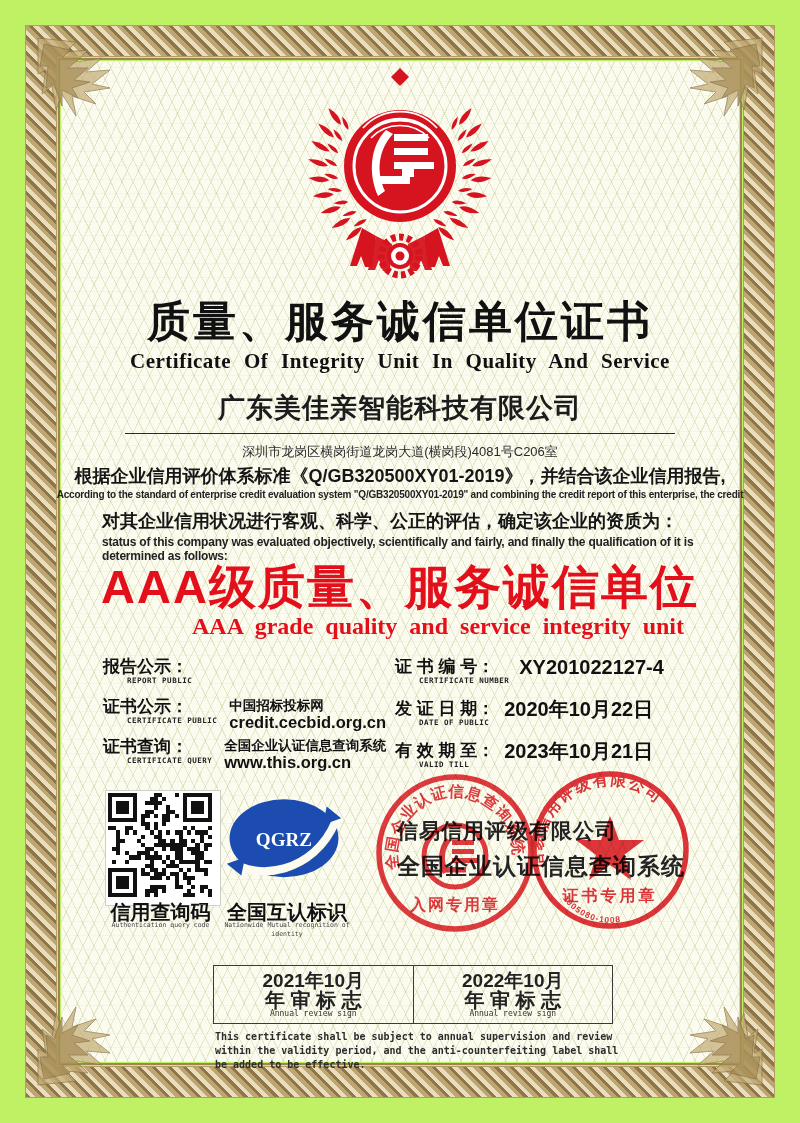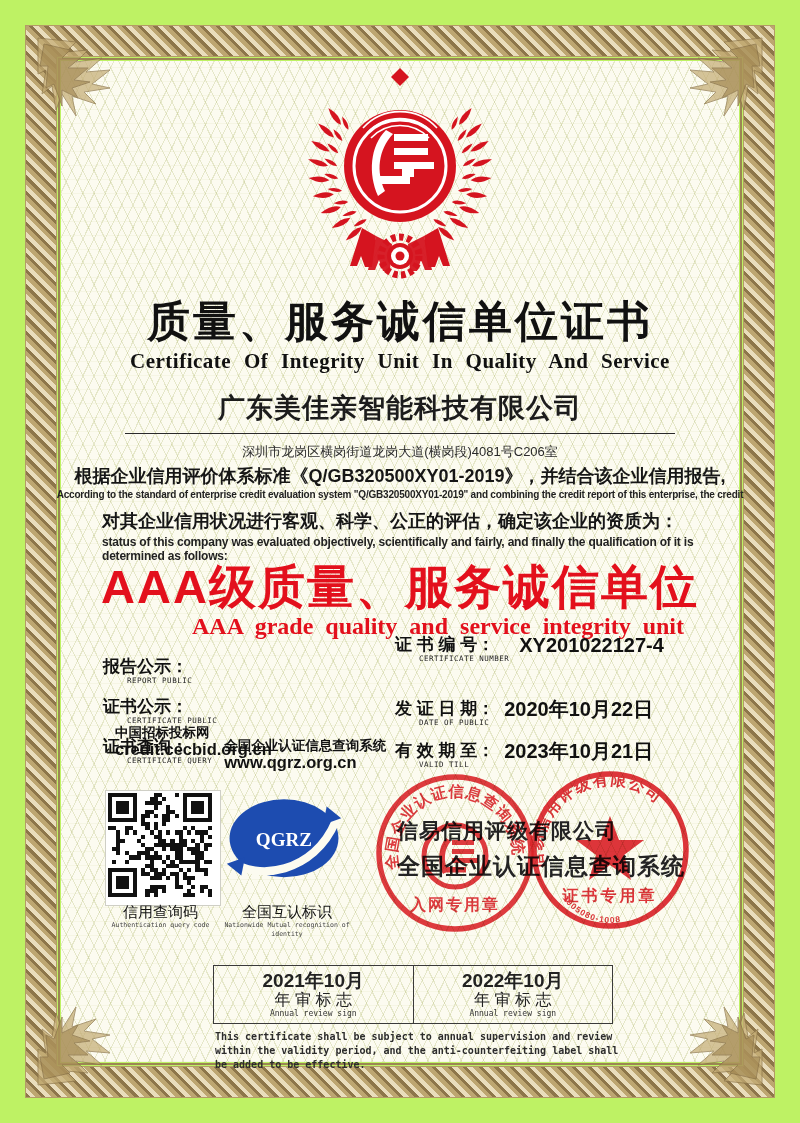--- a/index.html
+++ b/index.html
@@ -33,42 +33,42 @@
   .intro1-en{top:489px;font-size:10px;font-weight:bold;color:#222;letter-spacing:-.2px;}
   .intro2-zh{top:509px;left:102px;width:640px;font-size:18px;font-weight:bold;color:#161616;text-align:left;}
   .intro2-en{top:535px;left:102px;width:640px;font-size:12px;font-weight:bold;color:#222;text-align:left;letter-spacing:-.2px;}
   .award-zh{top:556px;font-size:47px;font-weight:900;color:#e3101c;letter-spacing:2px;}
   .award-en{top:613px;font-family:"Liberation Serif",serif;font-size:24px;font-weight:bold;color:#e3101c;word-spacing:6px;padding-left:38px;}
 
   
   .inforow{position:absolute;display:flex;align-items:flex-start;}
   .lab{white-space:nowrap;}
   .lab .zh{font-size:17px;font-weight:bold;color:#111;line-height:18px;}
-  .lab .en{font-family:"DejaVu Sans Mono",monospace;font-size:7.5px;font-weight:normal;color:#222;letter-spacing:.5px;line-height:9px;padding-left:24px;}
+  .lab .en{font-family:"DejaVu Sans Mono",monospace;font-size:7.5px;font-weight:bold;color:#222;letter-spacing:.5px;line-height:9px;padding-left:24px;}
   .val{margin-left:12px;}
   .val .zh{font-size:13.5px;font-weight:bold;color:#111;line-height:15px;}
   .val .en{font-size:16.5px;font-weight:bold;color:#111;line-height:19px;}
   .rval{margin-left:10px;font-size:20px;font-weight:bold;color:#111;line-height:18px;}
 
   
   .qrbox{position:absolute;left:105px;top:790px;width:110px;height:110px;background:#fff;border:1px solid #cfcfc6;padding:2px;}
-  .badge-label-zh{font-size:15px;font-weight:normal;color:#111;line-height:18px;}
+  .badge-label-zh{font-size:20px;font-weight:bold;color:#111;line-height:18px;}
   .badge-label-en{font-family:"DejaVu Sans Mono",monospace;font-size:6.5px;color:#444;line-height:9px;}
   .qrlabels{left:78px;top:903px;width:165px;text-align:center;}
   .qgrzlabels{left:212px;top:903px;width:150px;text-align:center;}
   .stamp-bg-text1{left:397px;top:817px;font-size:21px;font-weight:600;color:#232323;z-index:1;letter-spacing:1px;}
   .stamp-bg-text2{left:397px;top:851px;font-size:23px;font-weight:600;color:#232323;z-index:1;letter-spacing:1px;}
   .stamps{left:370px;top:768px;z-index:2;mix-blend-mode:multiply;}
 
   
   .revtable{position:absolute;left:213px;top:965px;width:398px;height:57px;border:1.5px solid #3a3a3a;display:flex;}
   .revcell{flex:1;text-align:center;padding-top:4px;}
   .revcell+.revcell{border-left:1.5px solid #3a3a3a;}
   .rev-date{font-size:19px;font-weight:600;color:#222;line-height:21px;}
-  .rev-zh{font-size:16px;font-weight:normal;color:#222;line-height:18px;}
+  .rev-zh{font-size:20px;font-weight:bold;color:#222;line-height:18px;}
   .rev-en{font-family:"DejaVu Sans Mono",monospace;font-size:8px;color:#333;line-height:9px;}
 
   
   .note-zh{left:215px;top:1007px;width:420px;font-size:15.5px;font-weight:bold;color:#161616;text-align:left;}
   .note-en{left:215px;top:1030px;width:410px;font-family:"DejaVu Sans Mono",monospace;font-size:10px;font-weight:bold;color:#2c2c2c;text-align:left;line-height:14px;}
 </style>
 </head>
 <body>
 
 <div class="page">
@@ -186,42 +186,42 @@
   <div class="abs intro2-en">status of this company was evaluated objectively, scientifically and fairly, and finally the qualification of it is determined as follows:</div>
   <div class="abs ctr award-zh">AAA级质量、服务诚信单位</div>
   <div class="abs ctr award-en">AAA grade quality and service integrity unit</div>
 
   <div class="inforow" style="left:103px;top:658px;">
     <div class="lab">
         <div class="zh">报告公示：</div>
       <div class="en">REPORT PUBLIC</div>
       </div>
   </div>
-  <div class="inforow" style="left:103px;top:698px;flex-direction:column;">
+  <div class="inforow" style="left:103px;top:698px;">
     <div class="lab">
         <div class="zh">证书公示：</div>
       <div class="en">CERTIFICATE PUBLIC</div>
       </div>
     <div class="val">
         <div class="zh">中国招标投标网</div>
       <div class="en">credit.cecbid.org.cn</div>
       </div>
   </div>
   <div class="inforow" style="left:103px;top:738px;">
     <div class="lab">
         <div class="zh">证书查询：</div>
       <div class="en">CERTIFICATE QUERY</div>
       </div>
     <div class="val">
         <div class="zh">全国企业认证信息查询系统</div>
-      <div class="en">www.qgrz.org.cn</div>
-      </div>
-  </div>
-
-  <div class="inforow" style="left:395px;top:636px;justify-content:center;">
+      <div class="en">www.this.org.cn</div>
+      </div>
+  </div>
+
+  <div class="inforow" style="left:395px;top:658px;justify-content:center;">
     <div class="lab">
         <div class="zh">证 书 编 号：</div>
       <div class="en">CERTIFICATE NUMBER</div>
       </div>
     <div class="rval">XY201022127-4</div>
   </div>
   <div class="inforow" style="left:395px;top:700px;">
     <div class="lab">
         <div class="zh">发 证 日 期：</div>
       <div class="en">DATE OF PUBLIC</div>

